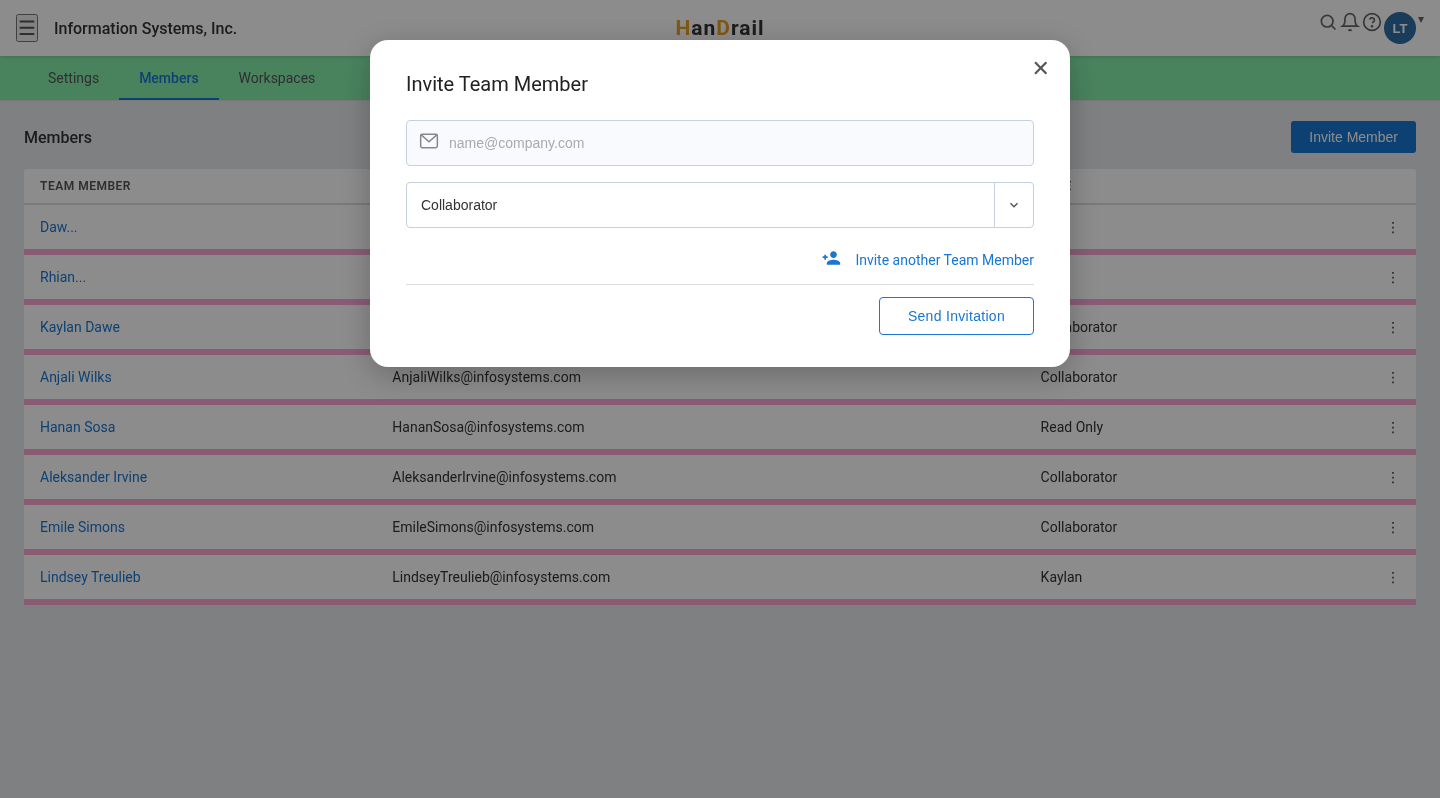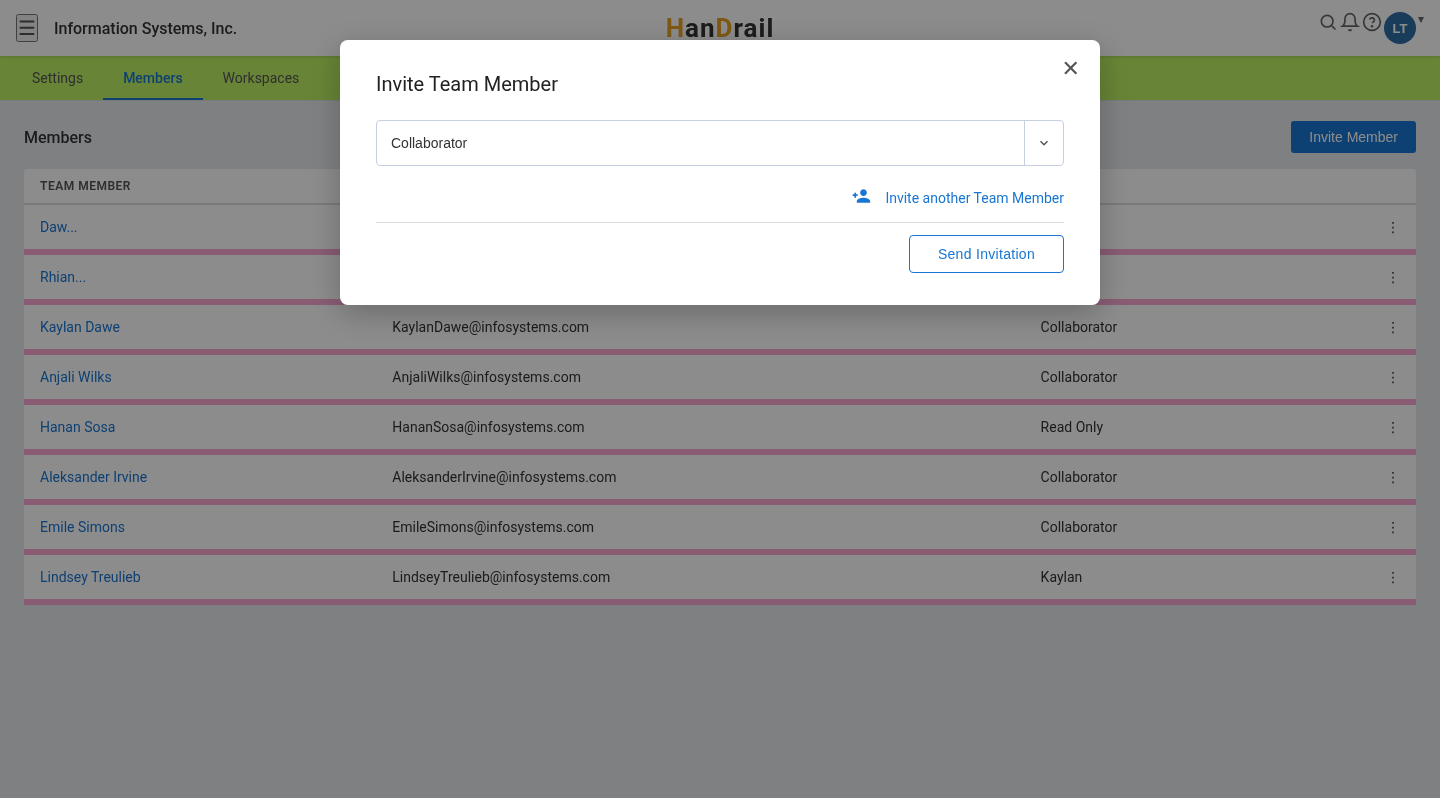--- a/index.html
+++ b/index.html
@@ -24,21 +24,21 @@
     }
     .topbar-title {
       font-size: 16px;
       font-weight: 500;
       color: #333;
     }
     .topbar-logo {
       position: absolute;
       left: 50%;
       transform: translateX(-50%);
-      font-size: 26px;
+      font-size: 21px;
       font-weight: bold;
       letter-spacing: 1px;
     }
     .topbar-logo span.h { color: #e8a020; }
     .topbar-actions {
       margin-left: auto;
       display: flex;
       align-items: flex-start;
       gap: 2px;
     }
@@ -65,23 +65,23 @@
     }
     .avatar-dropdown {
       font-size: 12px;
       color: #666;
       cursor: pointer;
     }
 
     
     .navtabs {
       display: flex;
-      background: #bef264;
+      background: #86efac;
       border-bottom: 1px solid #ddd;
-      padding: 0 12px;
+      padding: 0 28px;
     }
     .navtabs .tab {
       padding: 14px 20px 12px;
       font-size: 14px;
       color: #555;
       cursor: pointer;
       border-bottom: 2px solid transparent;
     }
     .navtabs .tab.active {
       color: #1976d2;
@@ -162,22 +162,22 @@
       z-index: 100;
       display: flex;
       align-items: flex-start;
       justify-content: center;
       padding-top: 40px;
     }
 
     
     .modal {
       background: #fff;
-      border-radius: 8px;
-      width: 760px;
+      border-radius: 18px;
+      width: 700px;
       max-width: 95vw;
       padding: 32px 36px 32px;
       position: relative;
       box-shadow: 0 8px 32px rgba(0,0,0,0.25);
     }
     .modal-title {
       font-size: 20px;
       font-weight: 400;
       color: #222;
       margin-bottom: 24px;
@@ -401,20 +401,29 @@
     </tr>
       </tbody>
   </table>
 </div>
 
 <div class="overlay">
   <div class="modal">
     <div class="modal-title">Invite Team Member</div>
     <button class="modal-close">✕</button>
 
+    <div class="email-input-row">
+      <span class="email-icon">
+        <svg width="20" height="20" viewBox="0 0 24 24" fill="none" stroke="#888" stroke-width="1.8">
+            <rect x="2" y="4" width="20" height="16" rx="2"></rect>
+            <polyline points="2,4 12,13 22,4"></polyline>
+          </svg>
+      </span>
+      <input class="email-input" type="email" placeholder="name@company.com" style="">
+    </div>
 
     <div class="role-select-row">
       <select class="role-select">
         <option>Collaborator</option>
         <option>Admin</option>
         <option>Read Only</option>
       </select>
       <div class="role-dropdown-icon">
         <svg width="14" height="14" viewBox="0 0 24 24" fill="none" stroke="#555" stroke-width="2.5">
             <polyline points="6 9 12 15 18 9"></polyline>

